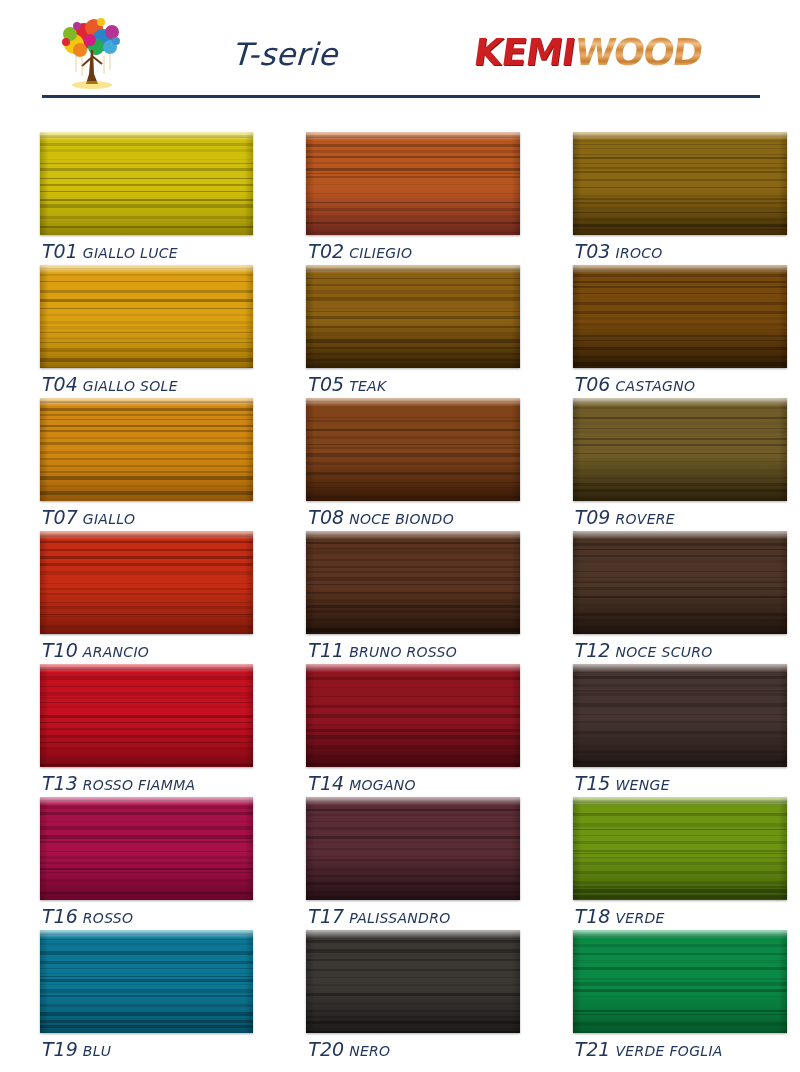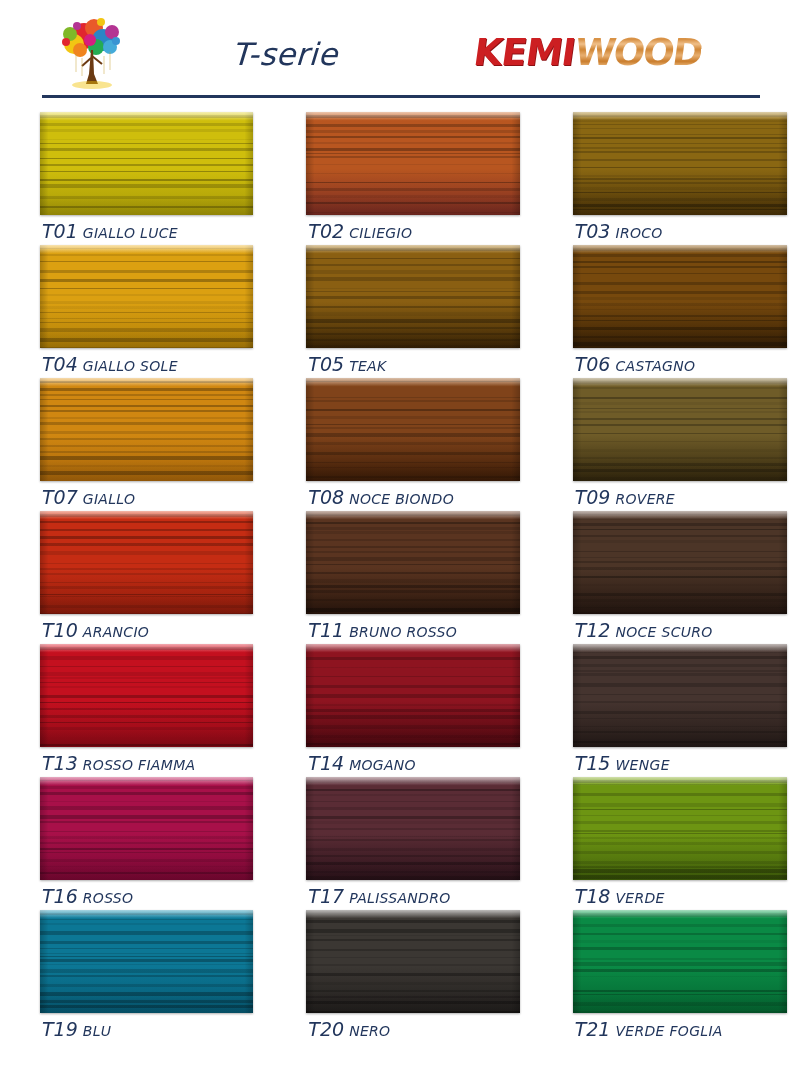--- a/index.html
+++ b/index.html
@@ -95,20 +95,21 @@
   }
 
   .row {
     display: flex;
     height: 133px;
   }
 
   .cell {
     width: 247px;
     position: relative;
+    margin-top: 20px;
   }
   .cell.c1 { margin-left: 40px; }
   .cell.c2 { margin-left: 39px; }
   .cell.c3 { margin-left: 39px; }
 
   .swatch {
     width: 213px;
     height: 103px;
     position: relative;
     overflow: hidden;

